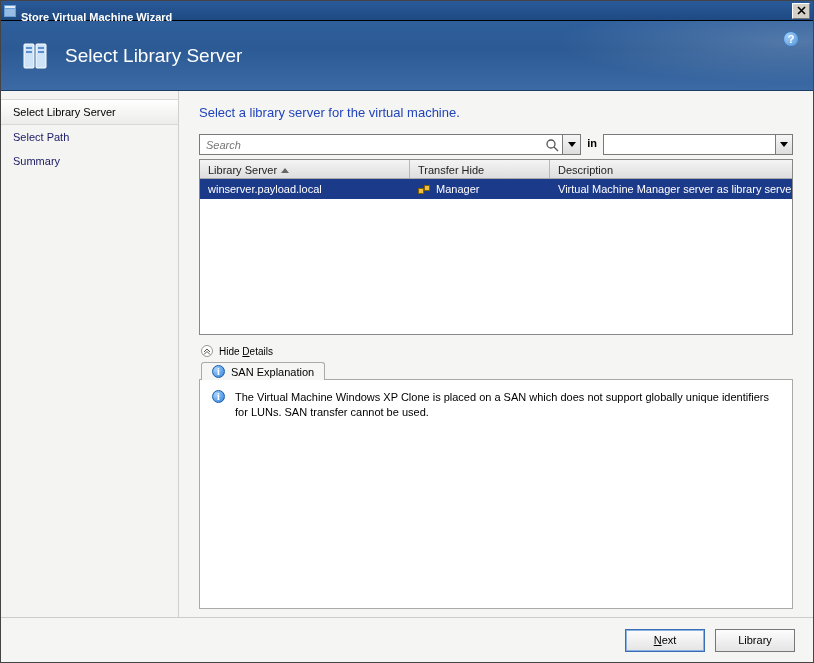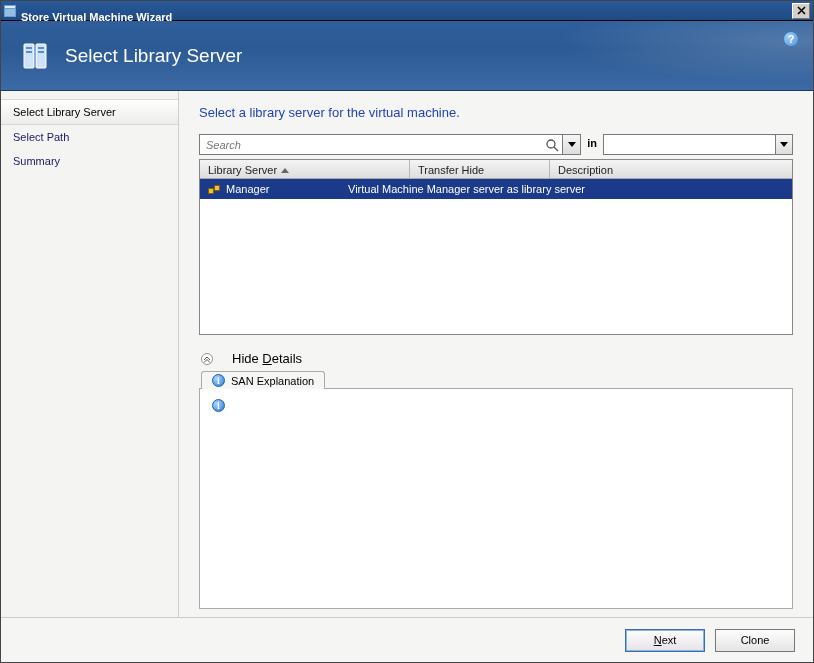--- a/index.html
+++ b/index.html
@@ -200,24 +200,24 @@
     display:inline-block; width:12px; height:8px;
     position:relative;
   }
   .net-icon::before, .net-icon::after{
     content:""; position:absolute; width:4px;height:4px;background:#f0c040;border:0.5px solid #806000;
   }
   .net-icon::before{left:0; top:3px;}
   .net-icon::after{right:0; top:0;}
   
   .details-toggle {
-    margin: 16px 0 4px 2px;
-    display:flex; align-items:center; gap:19px;
+    margin: 10px 0 4px 2px;
+    display:flex; align-items:center; gap:6px;
     cursor:pointer;
-    font-size:13px;
+    font-size:10px;
   }
   .chevrons {
     width:12px;height:12px;border:1px solid #999;border-radius:50%;
     display:flex;align-items:center;justify-content:center;
     background:#fff;
   }
   .chevrons svg{display:block;}
   .underline-d { text-decoration: underline; }
   
   .tab-strip {
@@ -348,20 +348,23 @@
         </div>
         <div class="gh c2">
           <span>Transfer Hide</span>
         </div>
         <div class="gh c3">
           <span>Description</span>
         </div>
       </div>
       <div class="grid-body">
         <div class="row selected">
+          <div class="cell c1">
+              <span>winserver.payload.local</span>
+            </div>
           <div class="cell c2">
             <span class="net-icon"></span>
             <span>Manager</span>
           </div>
           <div class="cell c3">
               <span>Virtual Machine Manager server as library server</span>
             </div>
         </div>
       </div>
     </div>
@@ -377,20 +380,21 @@
     </div>
 
     <div class="tab-strip">
       <div class="tab">
         <span class="info-icon">i</span>
         <span>SAN Explanation</span>
       </div>
     </div>
     <div class="tab-panel">
       <span class="info-icon" style="flex:0 0 auto">i</span>
+      <div class="msg">The Virtual Machine Windows XP Clone is placed on a SAN which does not support globally unique identifiers for LUNs. SAN transfer cannot be used.</div>
     </div>
   </div>
 </div>
 
 <div class="footer">
   <button class="btn default"><span></span><span class="underline-d">N</span><span>ext</span></button>
-  <button class="btn">Clone</button>
+  <button class="btn">Library</button>
 </div>
 
 </body></html>

